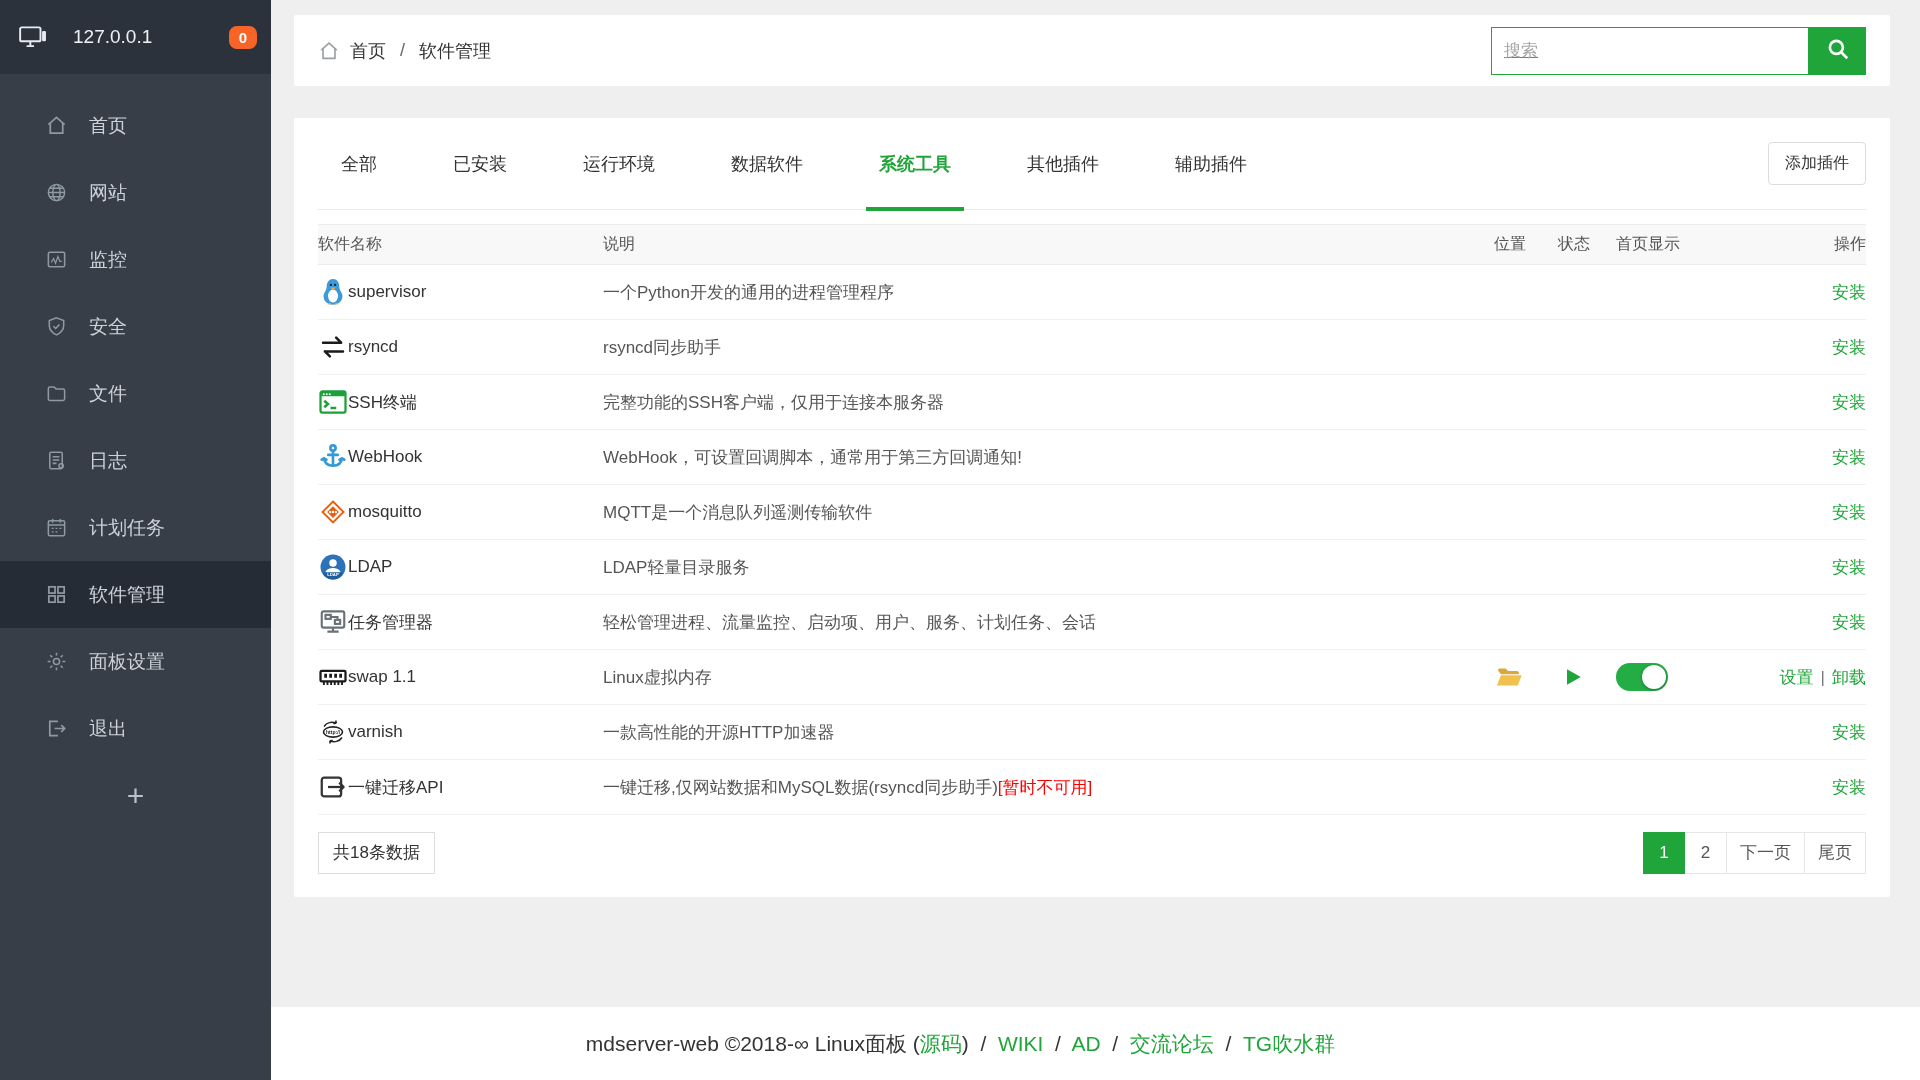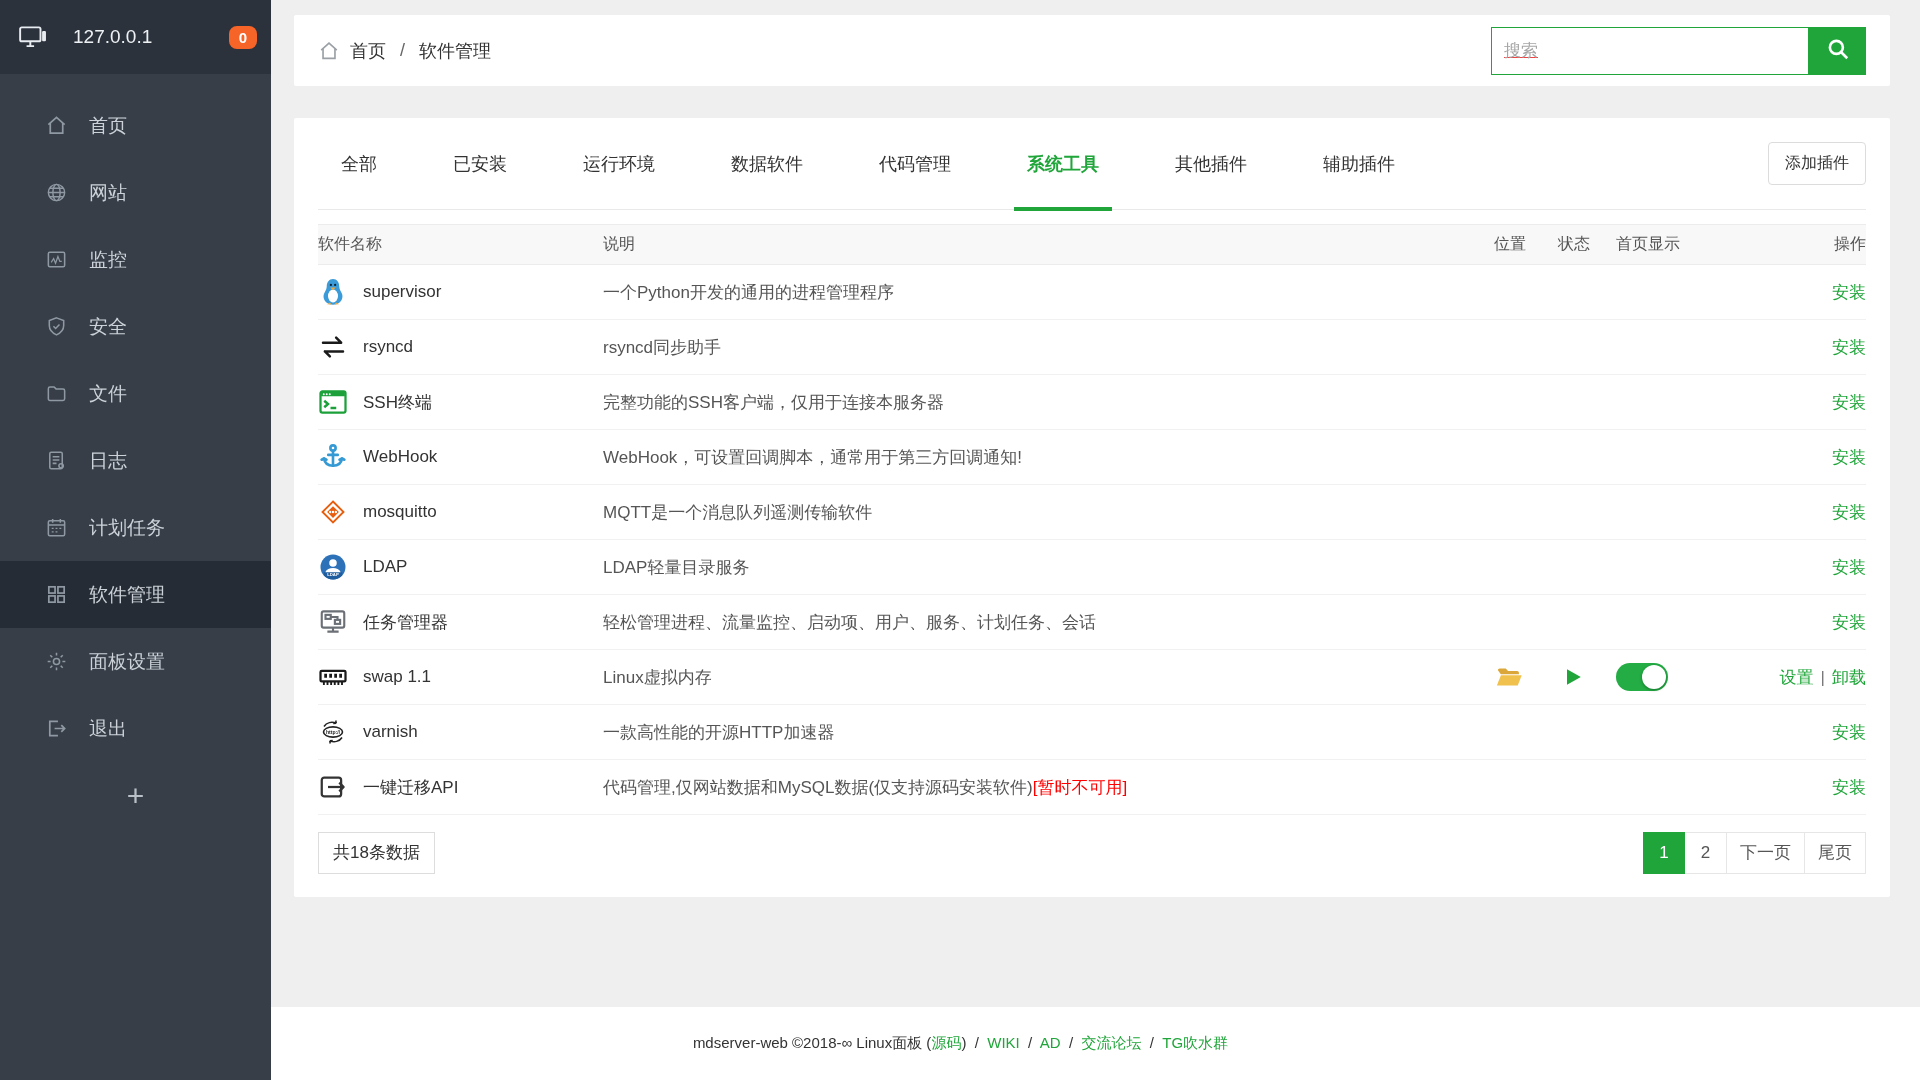--- a/index.html
+++ b/index.html
@@ -40,38 +40,38 @@
   .tabs-row{display:flex;align-items:center;height:92px;border-bottom:1px solid #e9e9e9;padding-left:10px;}
   .tab{font-size:18px;color:#333;padding:0 13px;margin-right:50px;height:92px;display:flex;align-items:center;cursor:pointer;position:relative;white-space:nowrap;}
   .tab.active{color:var(--accent);font-weight:bold;}
   .tab.active::after{content:"";position:absolute;left:0;right:0;bottom:-1px;height:4px;background:var(--accent);}
   .add-plugin-btn{margin-left:auto;border:1px solid #dcdcdc;border-radius:4px;background:#fff;padding:10px 16px;font-size:16px;color:#333;cursor:pointer;font-family:inherit;}
   
   table{width:100%;border-collapse:collapse;font-size:17px;margin-top:14px;table-layout:fixed;}
   thead th{height:40px;background:#f8f8f8;color:#555;font-weight:normal;text-align:left;border-top:1px solid #ececec;border-bottom:1px solid #ececec;font-size:16px;}
   th.r,td.r{text-align:right;}
   tbody td{height:55px;border-bottom:1px solid #f1f1f1;color:#555;overflow:hidden;white-space:nowrap;}
-  .name-cell{display:flex;align-items:center;gap:15px;color:#333;}
+  .name-cell{display:flex;align-items:center;color:#333;}
   .row-icn{width:30px;height:30px;display:flex;align-items:center;justify-content:center;flex:none;}
   .row-icn svg{display:block;}
   .warn{color:#ff0000;}
   .lnk{color:var(--accent);cursor:pointer;}
   .lnk-sep{color:#777;margin:0 7px;}
   .ctl{cursor:pointer;display:inline-flex;vertical-align:middle;}
   .toggle{width:52px;height:28px;border-radius:14px;background:#23ad44;position:relative;display:inline-block;vertical-align:middle;cursor:pointer;}
   .toggle .knob{position:absolute;right:2px;top:2px;width:24px;height:24px;border-radius:50%;background:#fff;box-shadow:0 1px 3px rgba(0,0,0,.35);}
   
   .pag-row{display:flex;align-items:center;margin-top:17px;}
   .total-box{border:1px solid #ddd;background:#fff;padding:0 14px;height:42px;line-height:40px;font-size:17px;color:#333;}
   .pages{margin-left:auto;display:flex;}
   .page{min-width:42px;height:42px;line-height:40px;text-align:center;border:1px solid #e6e6e6;border-left:none;color:#555;font-size:17px;padding:0 13px;background:#fff;cursor:pointer;}
   .page:first-child{border-left:1px solid #e6e6e6;}
   .page.active{background:var(--accent);border-color:var(--accent);color:#fff;}
   
-  .footer{background:#fff;margin-top:auto;height:73px;display:flex;align-items:center;justify-content:center;font-size:15px;color:#333;}
+  .footer{background:#fff;margin-top:auto;height:73px;display:flex;align-items:center;justify-content:center;font-size:21px;color:#333;}
   .footer-inner{transform:translateX(-135px);white-space:pre;}
   .footer-inner .lnk{text-decoration:none;}
 </style>
 </head>
 <body>
 
 <aside class="sidebar">
   <div class="host">
     <span class="icn">
       <svg viewBox="0 0 28 24" fill="none" stroke="#e8ecf0" stroke-width="1.8">
@@ -209,21 +209,20 @@
       </div>
     </div>
 
     <div class="card content-card">
       <div class="tabs-row">
         <div style="display:flex;" id="tabs-host">
             <div class="tab">全部</div>
             <div class="tab">已安装</div>
             <div class="tab">运行环境</div>
             <div class="tab">数据软件</div>
-            <div class="tab">代码管理</div>
             <div class="tab active">系统工具</div>
             <div class="tab">其他插件</div>
             <div class="tab">辅助插件</div>
           </div>
         <button class="add-plugin-btn">添加插件</button>
       </div>
 
       <table>
         <colgroup>
           <col style="width:285px">
@@ -448,21 +447,21 @@
                   <span class="row-icn">
                     <svg width="30" height="30" viewBox="0 0 24 24" fill="none" stroke="#333" stroke-width="1.8" stroke-linejoin="round">
                       <rect x="3" y="4.5" width="15.5" height="15" rx="2"></rect>
                       <path d="M8 12h12.5"></path>
                       <path d="M17 8.5l3.5 3.5L17 15.5"></path>
                     </svg>
                   </span>
                   <span>一键迁移API</span>
                 </div>
               </td>
-              <td><span>代码管理,仅网站数据和MySQL数据(仅支持源码安装软件)</span><span class="warn">[暂时不可用]</span></td>
+              <td><span>一键迁移,仅网站数据和MySQL数据(rsyncd同步助手)</span><span class="warn">[暂时不可用]</span></td>
               <td></td>
               <td></td>
               <td></td>
               <td class="r"><span class="lnk">安装</span></td>
             </tr>
           </tbody>
       </table>
 
       <div class="pag-row">
         <div class="total-box">共18条数据</div>

